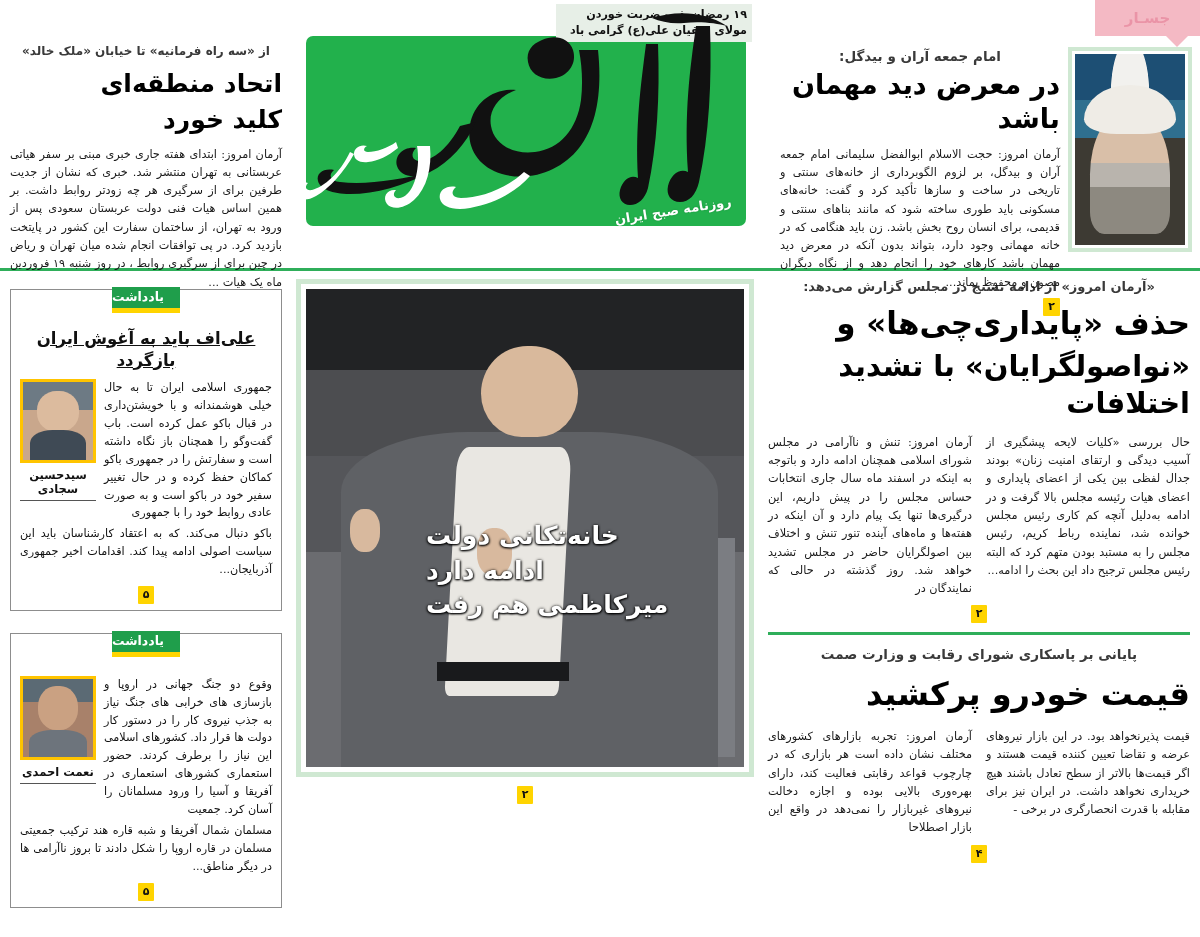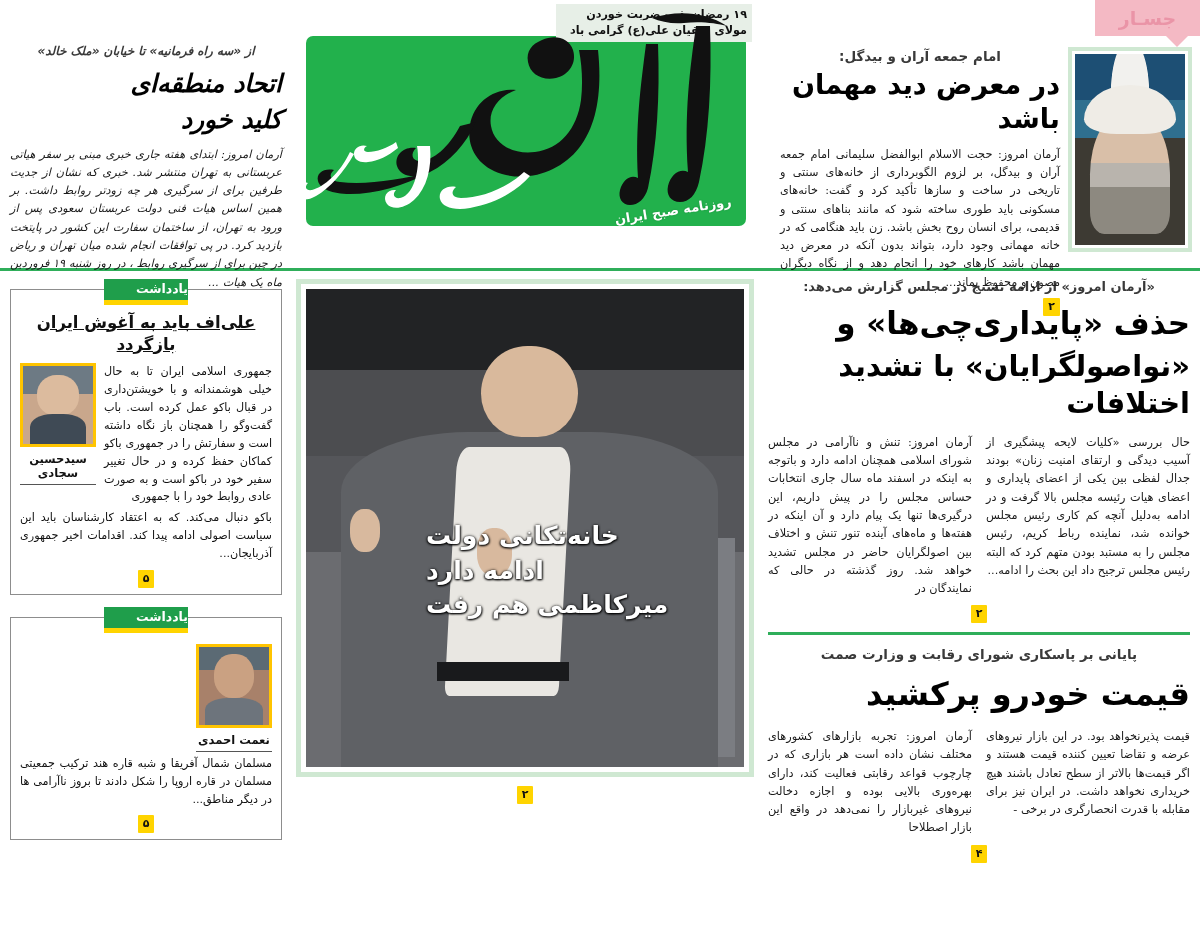--- a/index.html
+++ b/index.html
@@ -28,35 +28,35 @@
     display:inline-block;background:#ffd400;color:#111;
     font-size:11px;font-weight:700;line-height:1;
     padding:3px 5px 4px;border-radius:1px;
   }
   .badge-wrap{text-align:center;margin-top:4px;}
 
   
   .topband{display:flex;flex-direction:row;height:268px;}
   .top-left{width:440px;box-sizing:border-box;padding:0 10px 0 8px;position:relative;}
   .top-mid{width:470px;box-sizing:border-box;position:relative;}
-  .top-right{width:290px;box-sizing:border-box;padding:0 8px 13px 10px;position:relative;font-style:italic;}
+  .top-right{width:290px;box-sizing:border-box;padding:0 8px 13px 10px;position:relative;}
 
   
   .pink-tab{
     position:absolute;top:0;right:0;width:105px;height:36px;
     background:#f4b9c4;
   }
   .pink-tab:after{
     content:"";position:absolute;bottom:-11px;right:12px;
     border-left:11px solid transparent;border-right:11px solid transparent;
     border-top:11px solid #f4b9c4;
   }
   .pink-tab span{
     display:block;text-align:center;line-height:36px;
-    font-size:19px;font-weight:800;color:#e98ea2;opacity:.85;
+    font-size:15px;font-weight:800;color:#e98ea2;opacity:.85;
     letter-spacing:2px;
   }
 
   .cleric-figure{
     position:absolute;top:47px;right:8px;width:124px;height:205px;
     border:4px solid #cfe8d2;background:#fff;box-sizing:border-box;padding:3px;
   }
   .cleric-photo{
     width:100%;height:100%;
     background:
@@ -159,22 +159,22 @@
       0 0 3px rgba(0,0,0,.85),1px 1px 2px rgba(0,0,0,.8),
       -1px 1px 2px rgba(0,0,0,.6);
   }
 
   
   .note-card{
     border:1px solid #8d8d8d;box-sizing:border-box;padding:0 9px 6px;
     position:relative;margin-bottom:10px;background:#fff;
   }
   .note-banner{
-    position:relative;text-align:right;margin:0 auto;
-    transform:translateY(-11px);width:84px;
+    position:relative;text-align:left;margin:8px auto;
+    transform:translateY(-11px);width:68px;
   }
   .note-banner .b-green{
     background:#1f9e4b;color:#fff;font-size:12.5px;font-weight:800;
     line-height:1;padding:4px 0 4px;
   }
   .note-banner .b-yellow{height:5px;background:#ffd400;}
   .note-title{
     font-size:16.5px;font-weight:800;text-align:center;line-height:1.35;
     margin:-4px 0 7px;
     text-decoration:underline;
@@ -355,20 +355,21 @@
           <span class="pagebadge">۵</span>
         </div>
       </div>
 
       <div class="note-card" style="margin-top:22px;">
         <div class="note-banner">
           <div class="b-green">یادداشت</div>
           <div class="b-yellow"></div>
         </div>
         <div class="note-body">
+          <div class="note-text">وقوع دو جنگ جهانی در اروپا و بازسازی های خرابی های جنگ نیاز به جذب نیروی کار را در دستور کار دولت ها قرار داد. کشورهای اسلامی این نیاز را برطرف کردند. حضور استعماری کشورهای استعماری در آفریقا و آسیا را ورود مسلمانان را آسان کرد. جمعیت</div>
           <div class="note-avatar">
             <div class="avatar-box av2"></div>
             <div class="note-author">نعمت احمدی</div>
           </div>
         </div>
         <div class="note-text-wide">مسلمان شمال آفریقا و شبه قاره هند ترکیب جمعیتی مسلمان در قاره اروپا را شکل دادند تا بروز ناآرامی ها در دیگر مناطق...</div>
         <div class="badge-wrap">
           <span class="pagebadge">۵</span>
         </div>
       </div>

